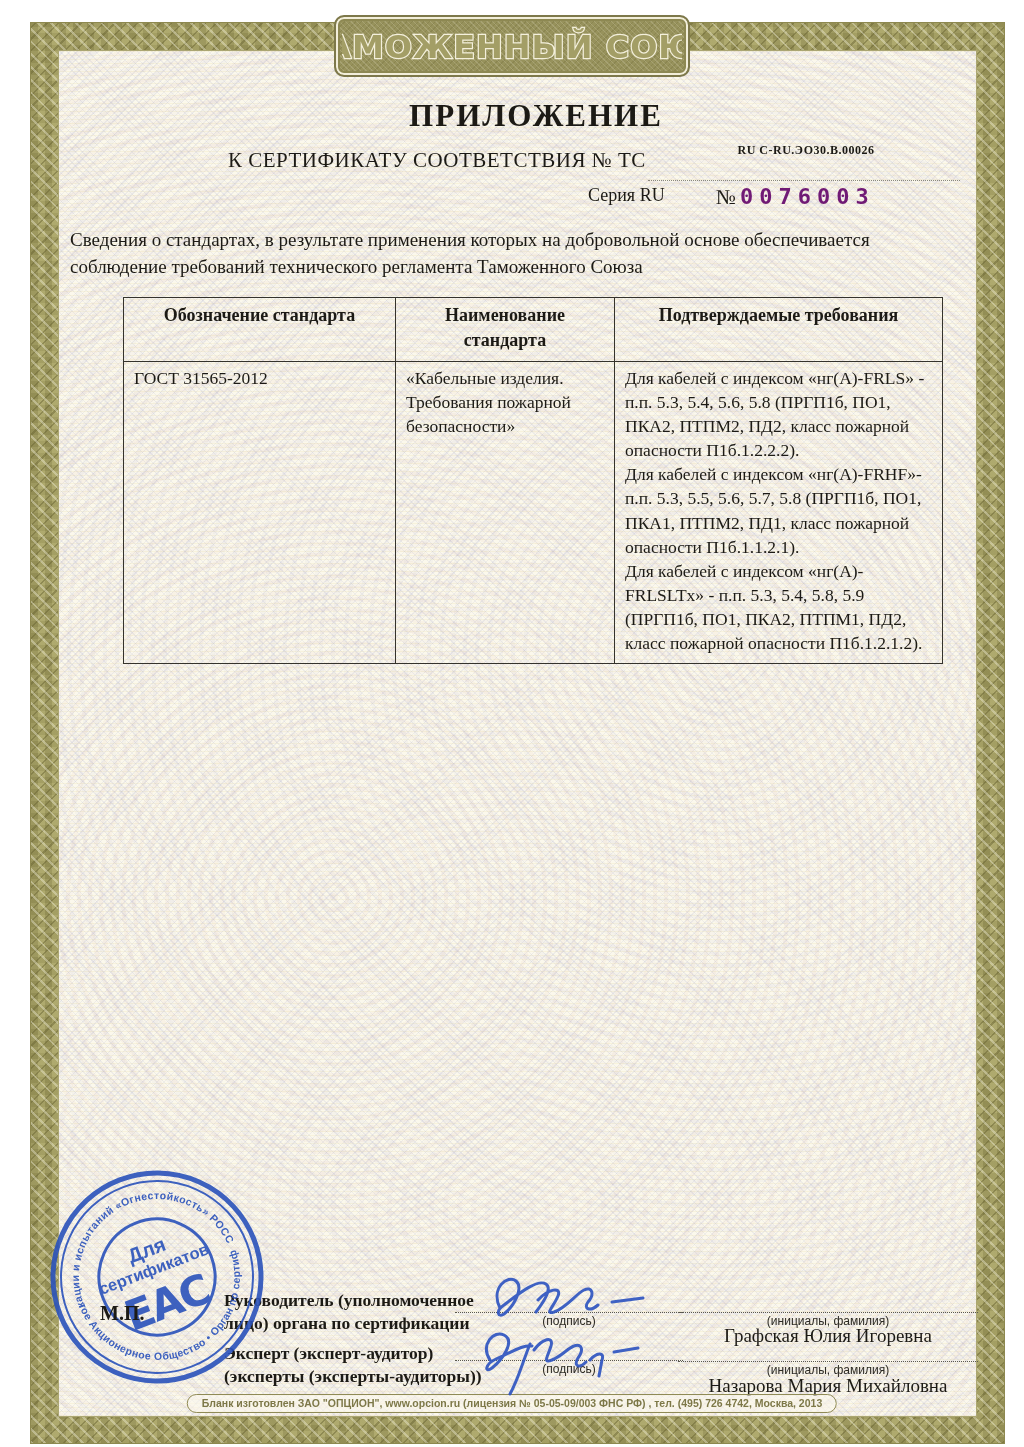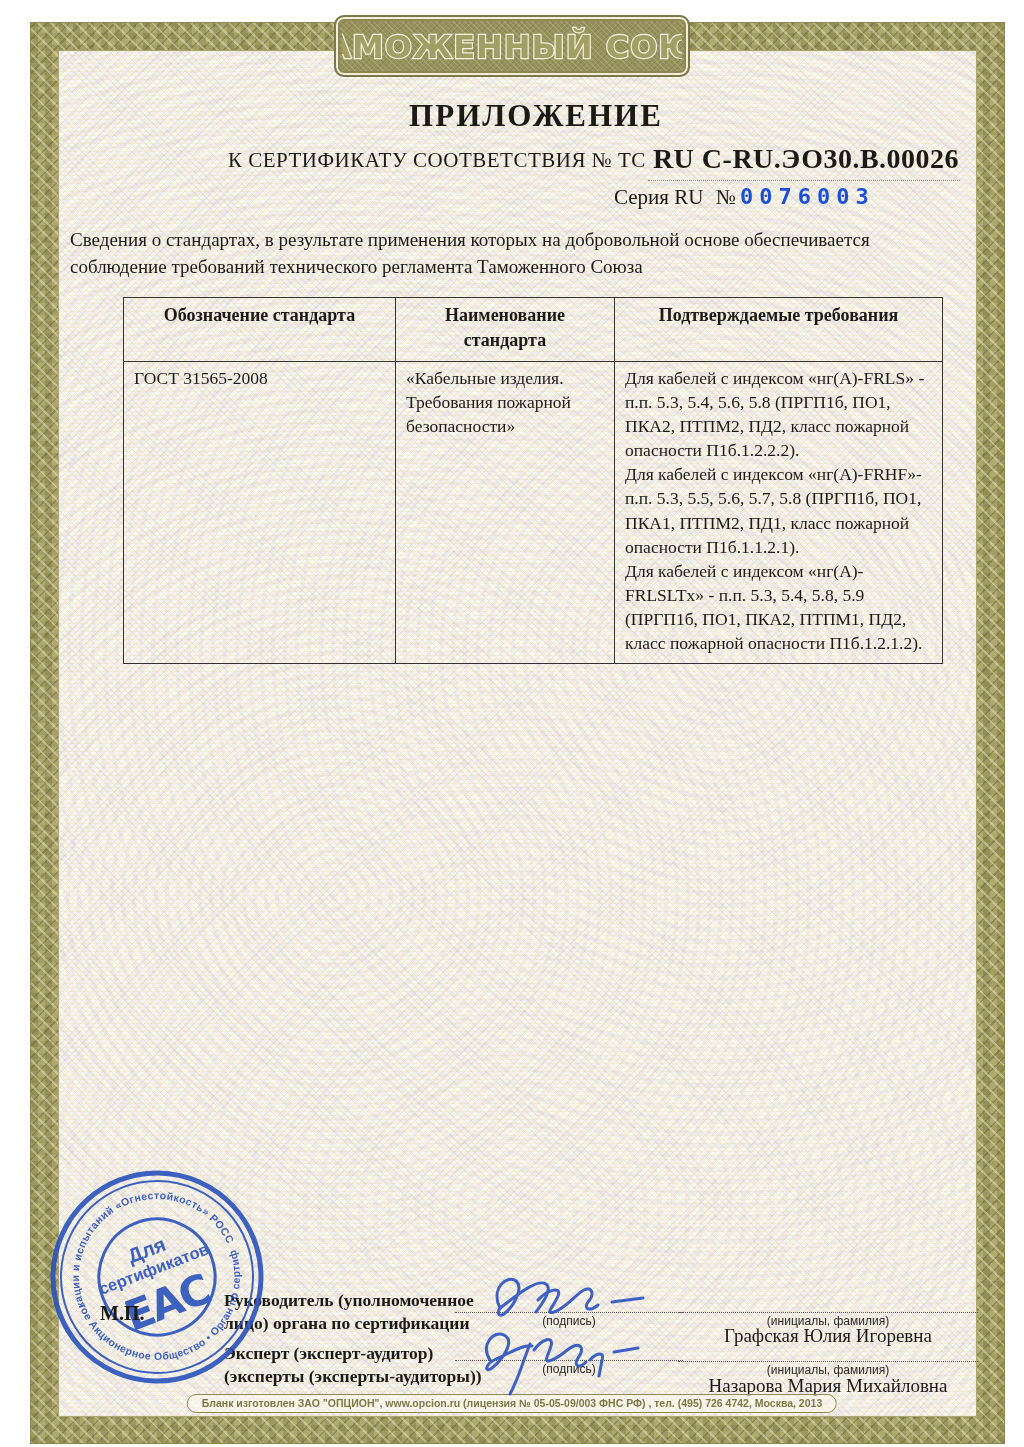--- a/index.html
+++ b/index.html
@@ -48,27 +48,27 @@
   .doc-title{
     position:absolute;left:0;right:0;top:98px;text-align:center;
     font-size:31px;font-weight:bold;letter-spacing:2px;margin-left:48px;
   }
   .subtitle{
     position:absolute;left:228px;top:148px;
     font-size:21px;font-weight:normal;letter-spacing:.5px;
   }
   .cert-number{
     position:absolute;left:650px;top:143px;width:312px;text-align:center;
-    font-size:28px;font-weight:bold;letter-spacing:.5px;
+    font-size:12px;font-weight:bold;letter-spacing:.5px;
   }
   .cert-underline{
     position:absolute;left:648px;top:180px;width:312px;
     border-top:1.6px dotted #8a897d;
   }
-  .series-label{position:absolute;left:614px;top:185px;font-size:21px;}
+  .series-label{position:absolute;left:588px;top:185px;font-size:18px;}
   .number-sign{position:absolute;left:716px;top:185px;font-size:21px;}
   .serial-number{
     position:absolute;left:740px;top:184px;
     font-family:"DejaVu Sans Mono",monospace;font-weight:bold;
     font-size:22px;letter-spacing:6px;
   }
   .intro{
     position:absolute;left:70px;top:227px;width:884px;text-align:left;
     font-size:19px;font-weight:normal;line-height:1.42;
   }
@@ -135,41 +135,41 @@
     <text x="170" y="35" text-anchor="middle" font-family="DejaVu Sans, sans-serif" font-weight="bold" font-size="32" letter-spacing="1" fill="#a39e66" stroke="#f4f0dc" stroke-width="2.4" paint-order="stroke">ТАМОЖЕННЫЙ СОЮЗ</text>
   </svg>
 </div>
 
 <div class="doc-title">ПРИЛОЖЕНИЕ</div>
 <div class="subtitle">К СЕРТИФИКАТУ СООТВЕТСТВИЯ  № ТС</div>
 <div class="cert-number">RU C-RU.ЭО30.В.00026</div>
 <div class="cert-underline"></div>
 <div class="series-label">Серия RU</div>
 <div class="number-sign">№</div>
-<div class="serial-number" id="serial" style="color: #1d4ed8;">0076003</div>
+<div class="serial-number" id="serial" style="color: #701a75;">0076003</div>
 
 <div class="intro">Сведения о стандартах, в результате применения которых на добровольной основе обеспечивается соблюдение требований технического регламента Таможенного Союза</div>
 
 <table class="std-table">
   <colgroup>
       <col class="col-1">
       <col class="col-2">
       <col class="col-3">
     </colgroup>
   <thead>
     <tr>
       <th class="preline">Обозначение стандарта</th>
       <th class="preline">Наименование
 стандарта</th>
       <th class="preline">Подтверждаемые требования</th>
     </tr>
   </thead>
   <tbody>
     <tr>
-      <td class="preline">ГОСТ 31565-2008</td>
+      <td class="preline">ГОСТ 31565-2012</td>
       <td class="preline">«Кабельные изделия.
 Требования пожарной
 безопасности»</td>
       <td class="preline">Для кабелей с индексом «нг(А)-FRLS» -  п.п. 5.3, 5.4, 5.6, 5.8 (ПРГП1б, ПО1, ПКА2, ПТПМ2, ПД2, класс пожарной опасности П1б.1.2.2.2).
 Для кабелей с индексом «нг(А)-FRHF»- п.п. 5.3, 5.5, 5.6, 5.7, 5.8 (ПРГП1б, ПО1, ПКА1, ПТПМ2, ПД1, класс пожарной опасности П1б.1.1.2.1).
 Для кабелей с индексом «нг(А)-FRLSLTx» -  п.п. 5.3, 5.4, 5.8, 5.9 (ПРГП1б, ПО1, ПКА2, ПТПМ1, ПД2, класс пожарной опасности П1б.1.2.1.2).</td>
     </tr>
   </tbody>
 </table>
 

